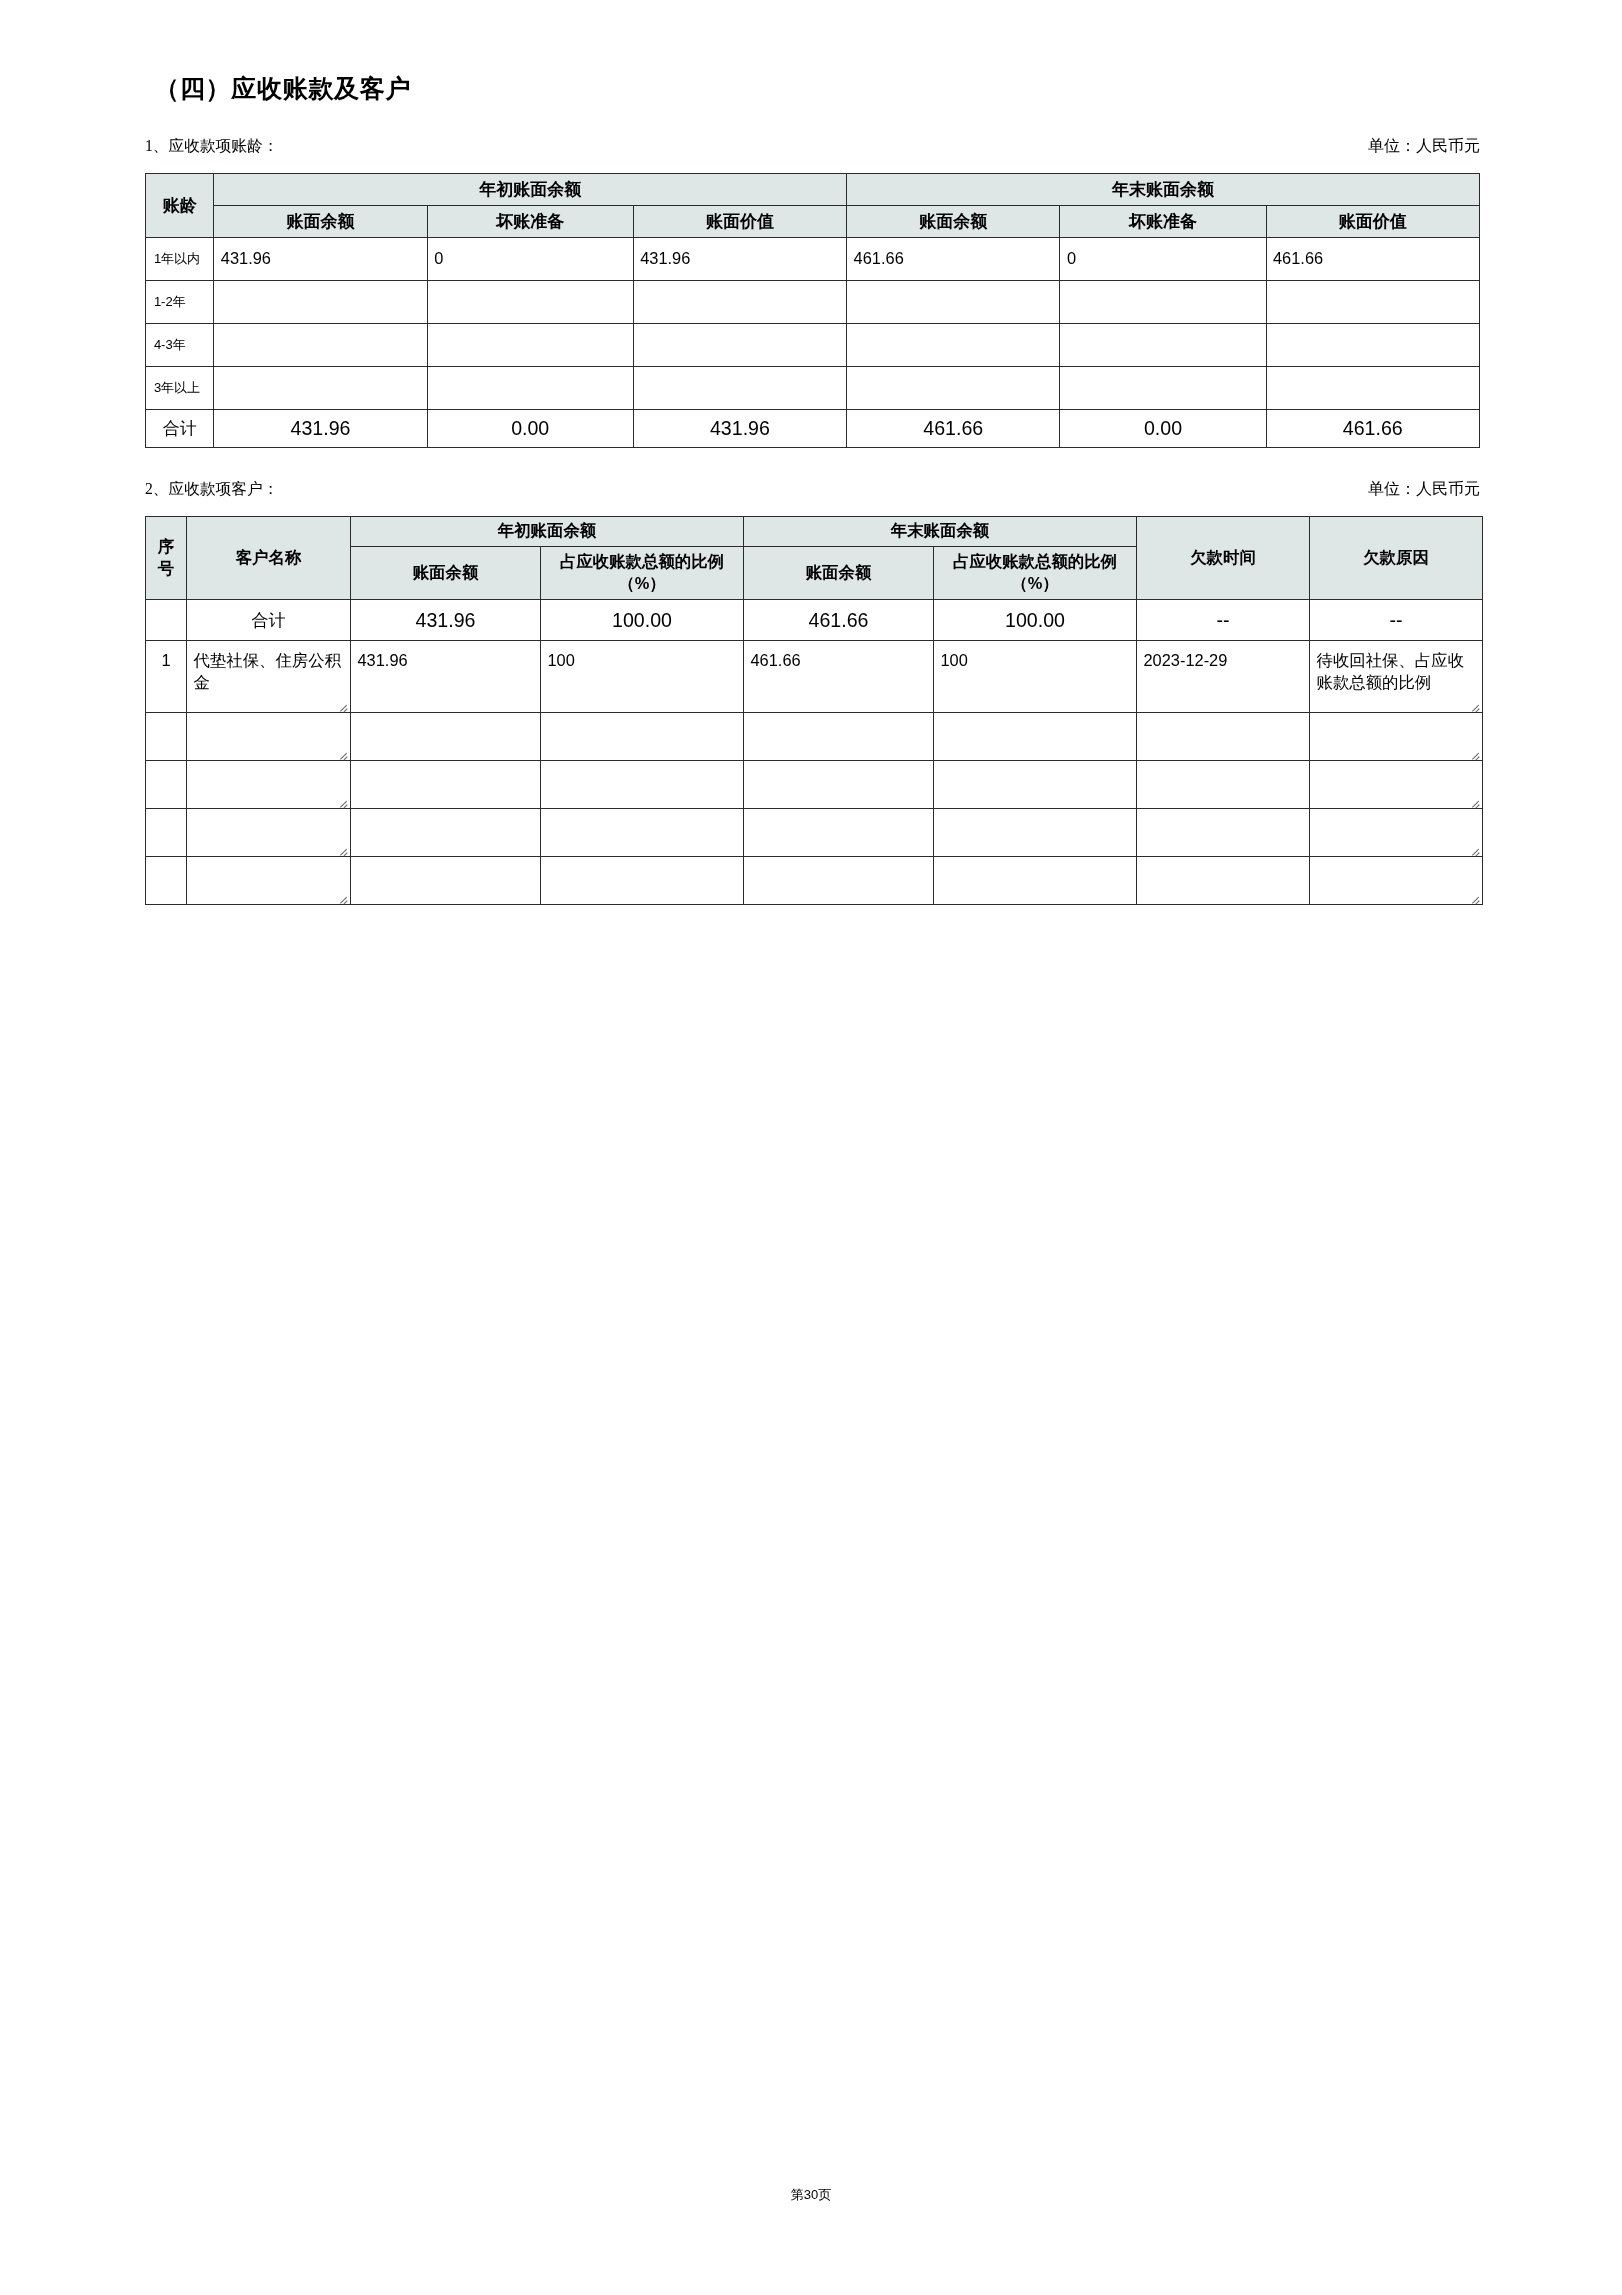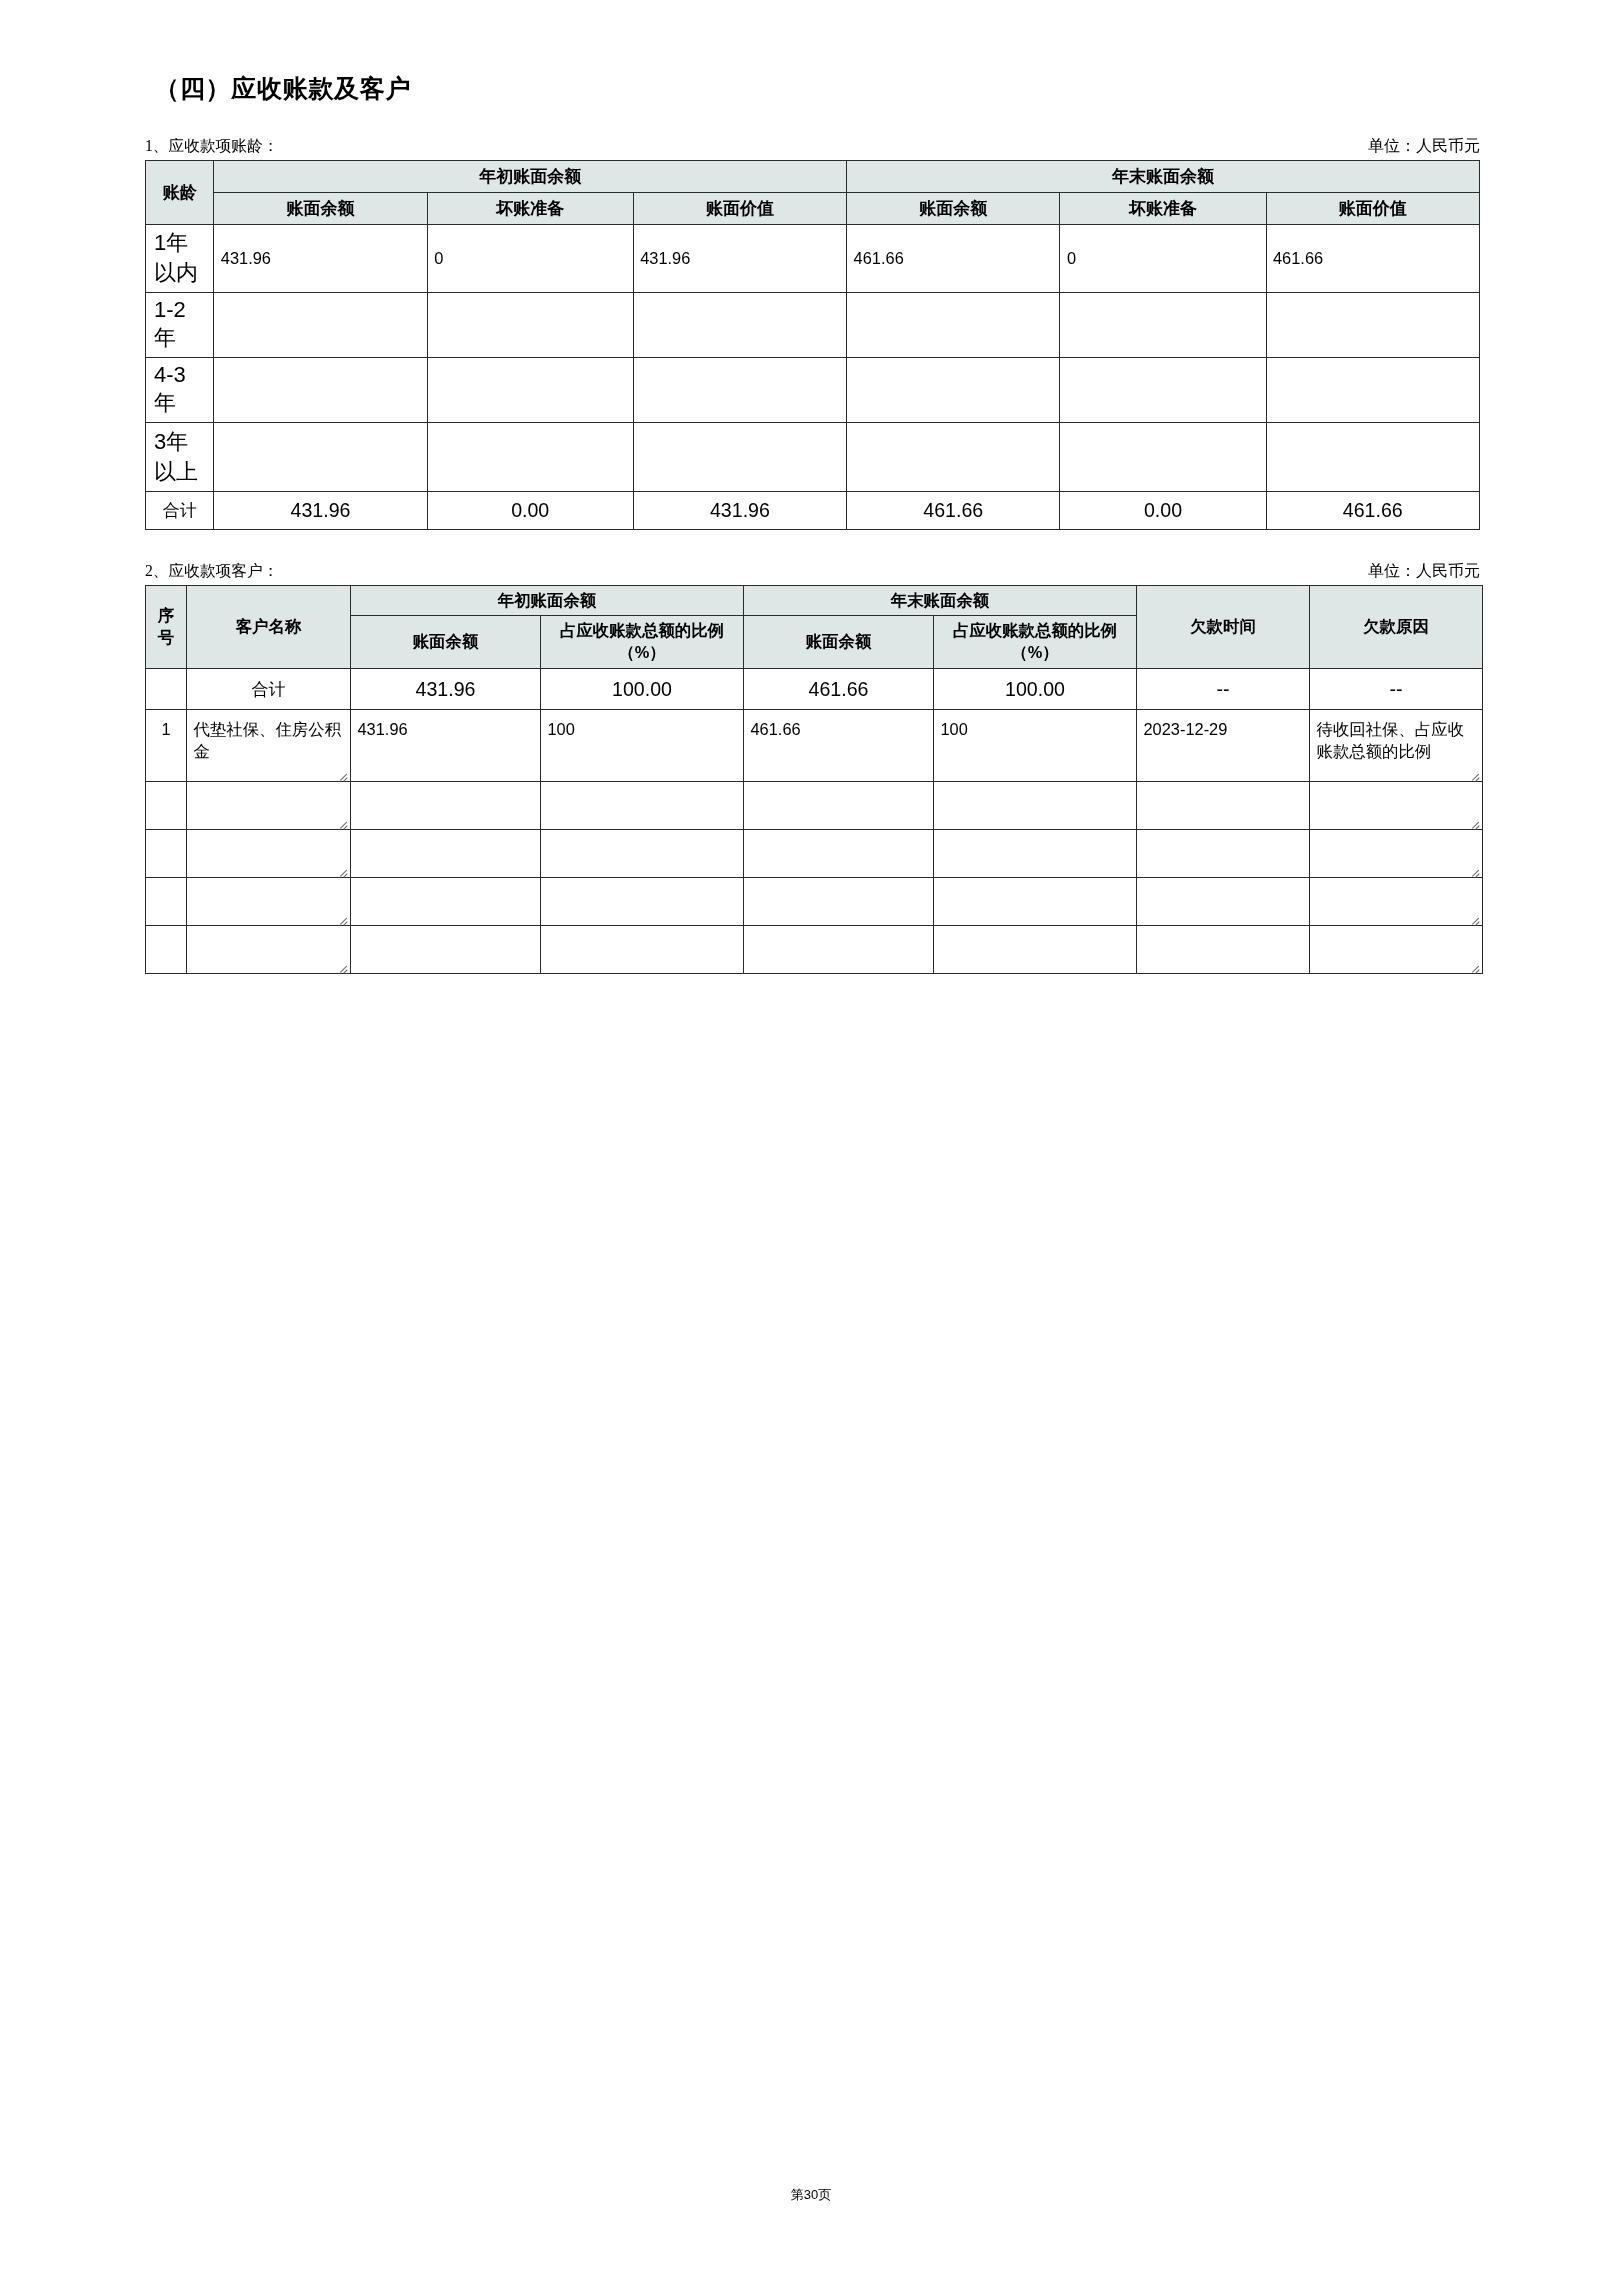--- a/index.html
+++ b/index.html
@@ -44,21 +44,21 @@
     font-size: 15.7px;
     font-family: Liberation Serif, serif;
   }
   .unit-label {
     font-size: 16px;
   }
   table {
     border-collapse: collapse;
     table-layout: fixed;
     width: 1335px;
-    margin-top: 3px;
+    margin-top: 16px;
   }
   table td, table th {
     border: 0.7px solid #2b2b2b;
     font-size: 16.4px;
     font-weight: normal;
     padding: 3.9px 6.5px;
     vertical-align: middle;
     box-sizing: border-box;
   }
   .hdr {
@@ -73,21 +73,21 @@
   .cell-center {
     text-align: center;
   }
   .t1 .datacell {
     height: 43px;
     font-size: 16.4px;
   }
   .t1 .agecell {
     text-align: left;
     padding-left: 7.9px;
-    font-size: 22px;
+    font-size: 13px;
   }
   .t1 .totalrow td {
     text-align: center;
     font-size: 19.6px;
     height: 38px;
   }
   .t1 .totalrow td.first {
     font-size: 17px;
   }
   .t2 td {

